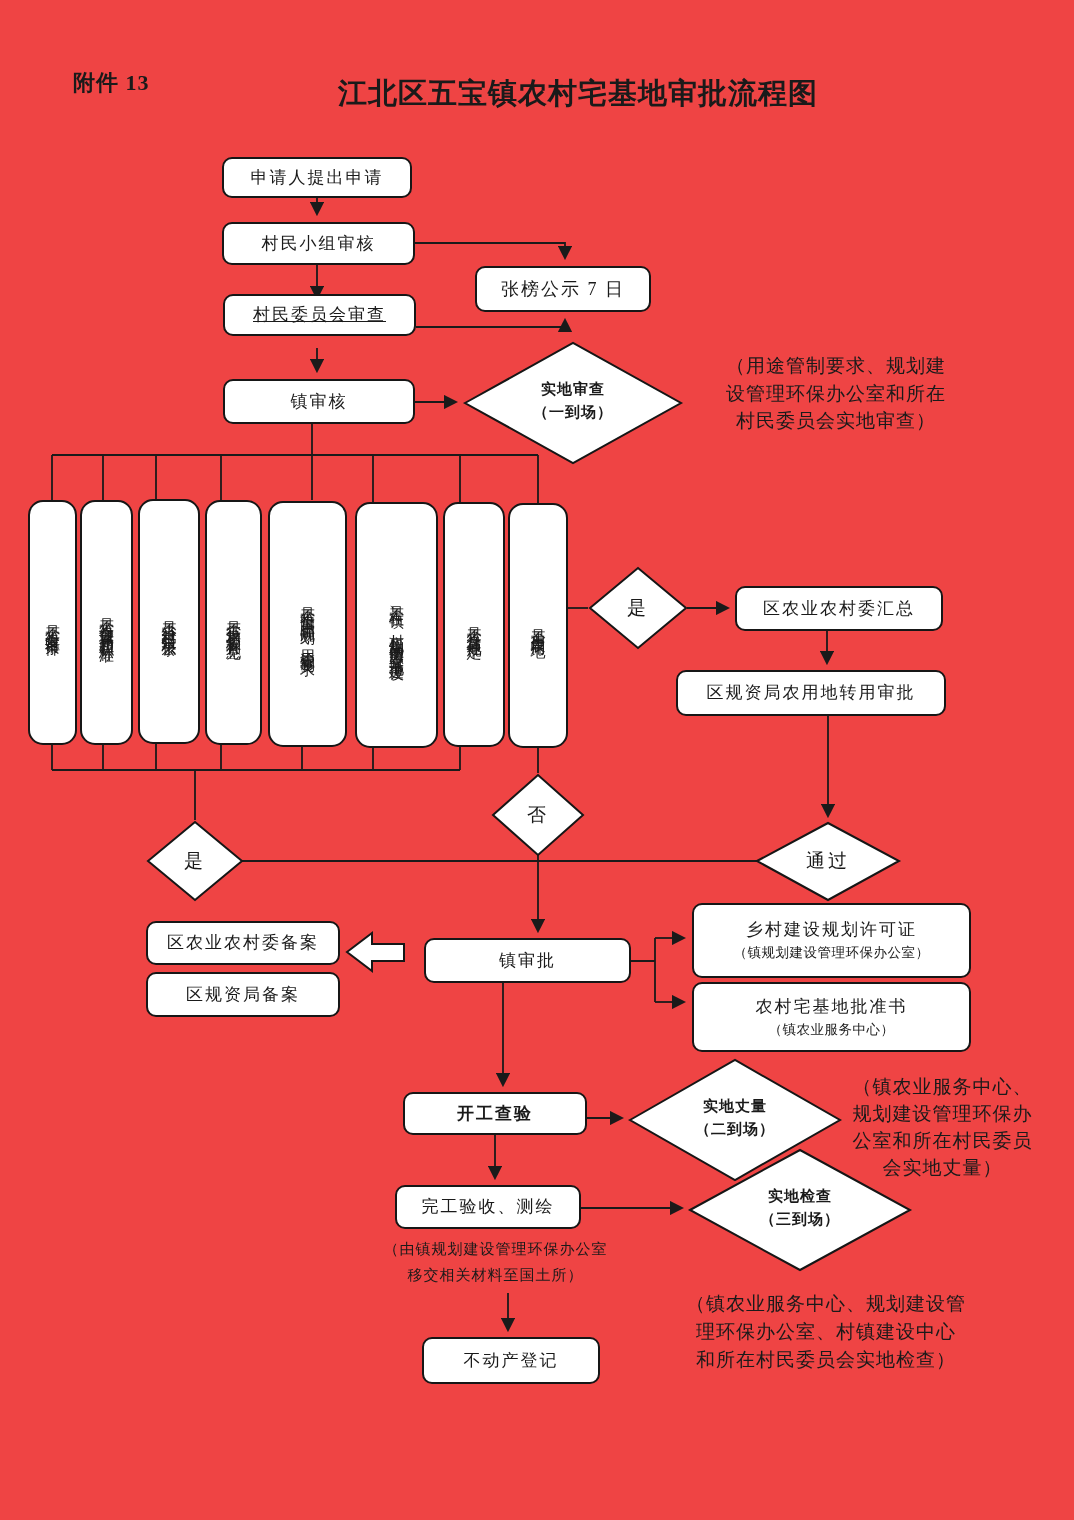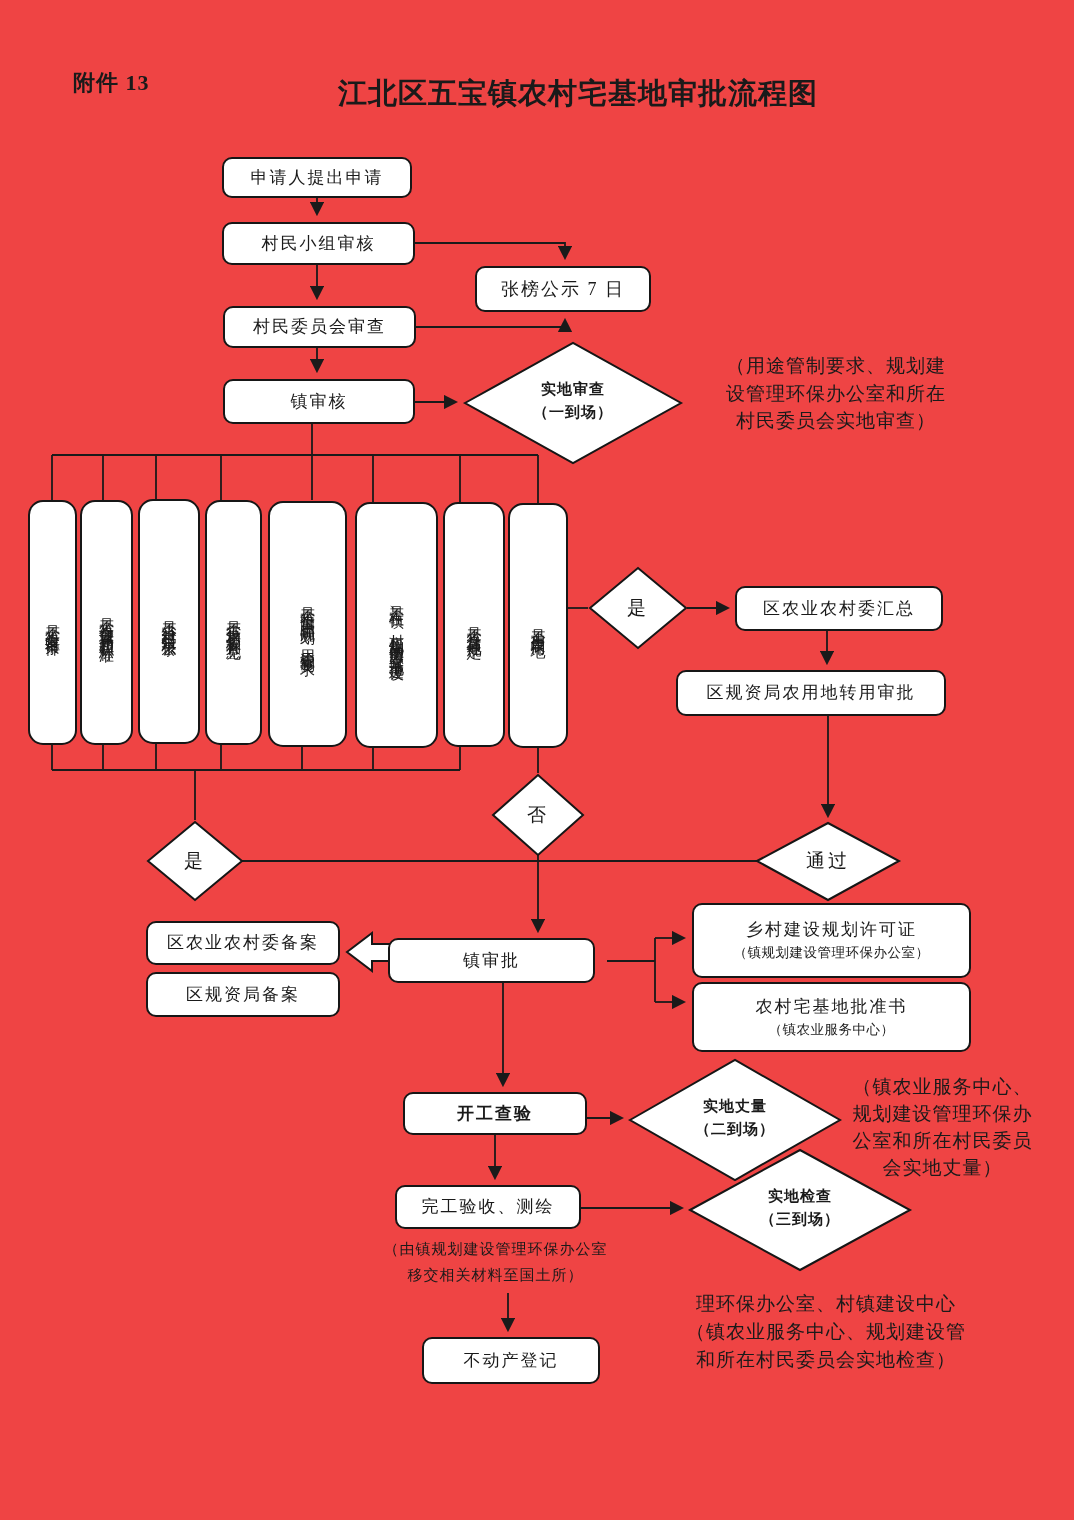--- a/index.html
+++ b/index.html
@@ -96,27 +96,27 @@
       <polygon points="630,1120 735,1060 840,1120 735,1180"></polygon>
       <polygon points="690,1210 800,1150 910,1210 800,1270"></polygon>
     </g>
 
     <polygon points="347,952 372,933 372,944 404,944 404,961 372,961 372,971" fill="#ffffff" stroke="#161616" stroke-width="2"></polygon>
   </svg>
 
   <div class="pbox" style="left:222px;top:157px;width:190px;height:41px;">申请人提出申请</div>
   <div class="pbox" style="left:222px;top:222px;width:193px;height:43px;">村民小组审核</div>
   <div class="pbox" style="left:475px;top:266px;width:176px;height:46px;font-size:18px;">张榜公示 7 日</div>
-  <div class="pbox" style="left:223px;top:306px;width:193px;height:42px;">村民委员会审查</div>
+  <div class="pbox" style="left:223px;top:294px;width:193px;height:42px;text-decoration:underline;">村民委员会审查</div>
   <div class="pbox" style="left:735px;top:586px;width:208px;height:45px;">区农业农村委汇总</div>
   <div class="pbox" style="left:223px;top:379px;width:192px;height:45px;">镇审核</div>
   <div class="pbox" style="left:146px;top:921px;width:194px;height:44px;">区农业农村委备案</div>
   <div class="pbox" style="left:676px;top:670px;width:270px;height:46px;">区规资局农用地转用审批</div>
   <div class="pbox" style="left:146px;top:972px;width:194px;height:45px;">区规资局备案</div>
-  <div class="pbox" style="left:388px;top:938px;width:207px;height:45px;">镇审批</div>
+  <div class="pbox" style="left:424px;top:938px;width:207px;height:45px;">镇审批</div>
 
   <div class="pbox two" style="left:692px;top:903px;width:279px;height:75px;">
     <span>乡村建设规划许可证</span>
     <span class="sub">（镇规划建设管理环保办公室）</span>
   </div>
   <div class="pbox two" style="left:692px;top:982px;width:279px;height:70px;">
     <span>农村宅基地批准书</span>
     <span class="sub">（镇农业服务中心）</span>
   </div>
 
@@ -171,22 +171,22 @@
     <div>设管理环保办公室和所在</div>
     <div>村民委员会实地审查）</div>
   </div>
   <div class="note" style="left:845px;top:1073px;width:195px;line-height:27px;">
     <div>（镇农业服务中心、</div>
     <div>规划建设管理环保办</div>
     <div>公室和所在村民委员</div>
     <div>会实地丈量）</div>
   </div>
   <div class="note" style="left:680px;top:1290px;width:292px;line-height:28px;">
+    <div>（镇农业服务中心、规划建设管</div>
     <div>理环保办公室、村镇建设中心</div>
-    <div>（镇农业服务中心、规划建设管</div>
     <div>和所在村民委员会实地检查）</div>
   </div>
   <div class="caption" style="left:373px;top:1236px;width:245px;">
     <div>（由镇规划建设管理环保办公室</div>
     <div>移交相关材料至国土所）</div>
   </div>
 
 </div>
 
 </body></html>

